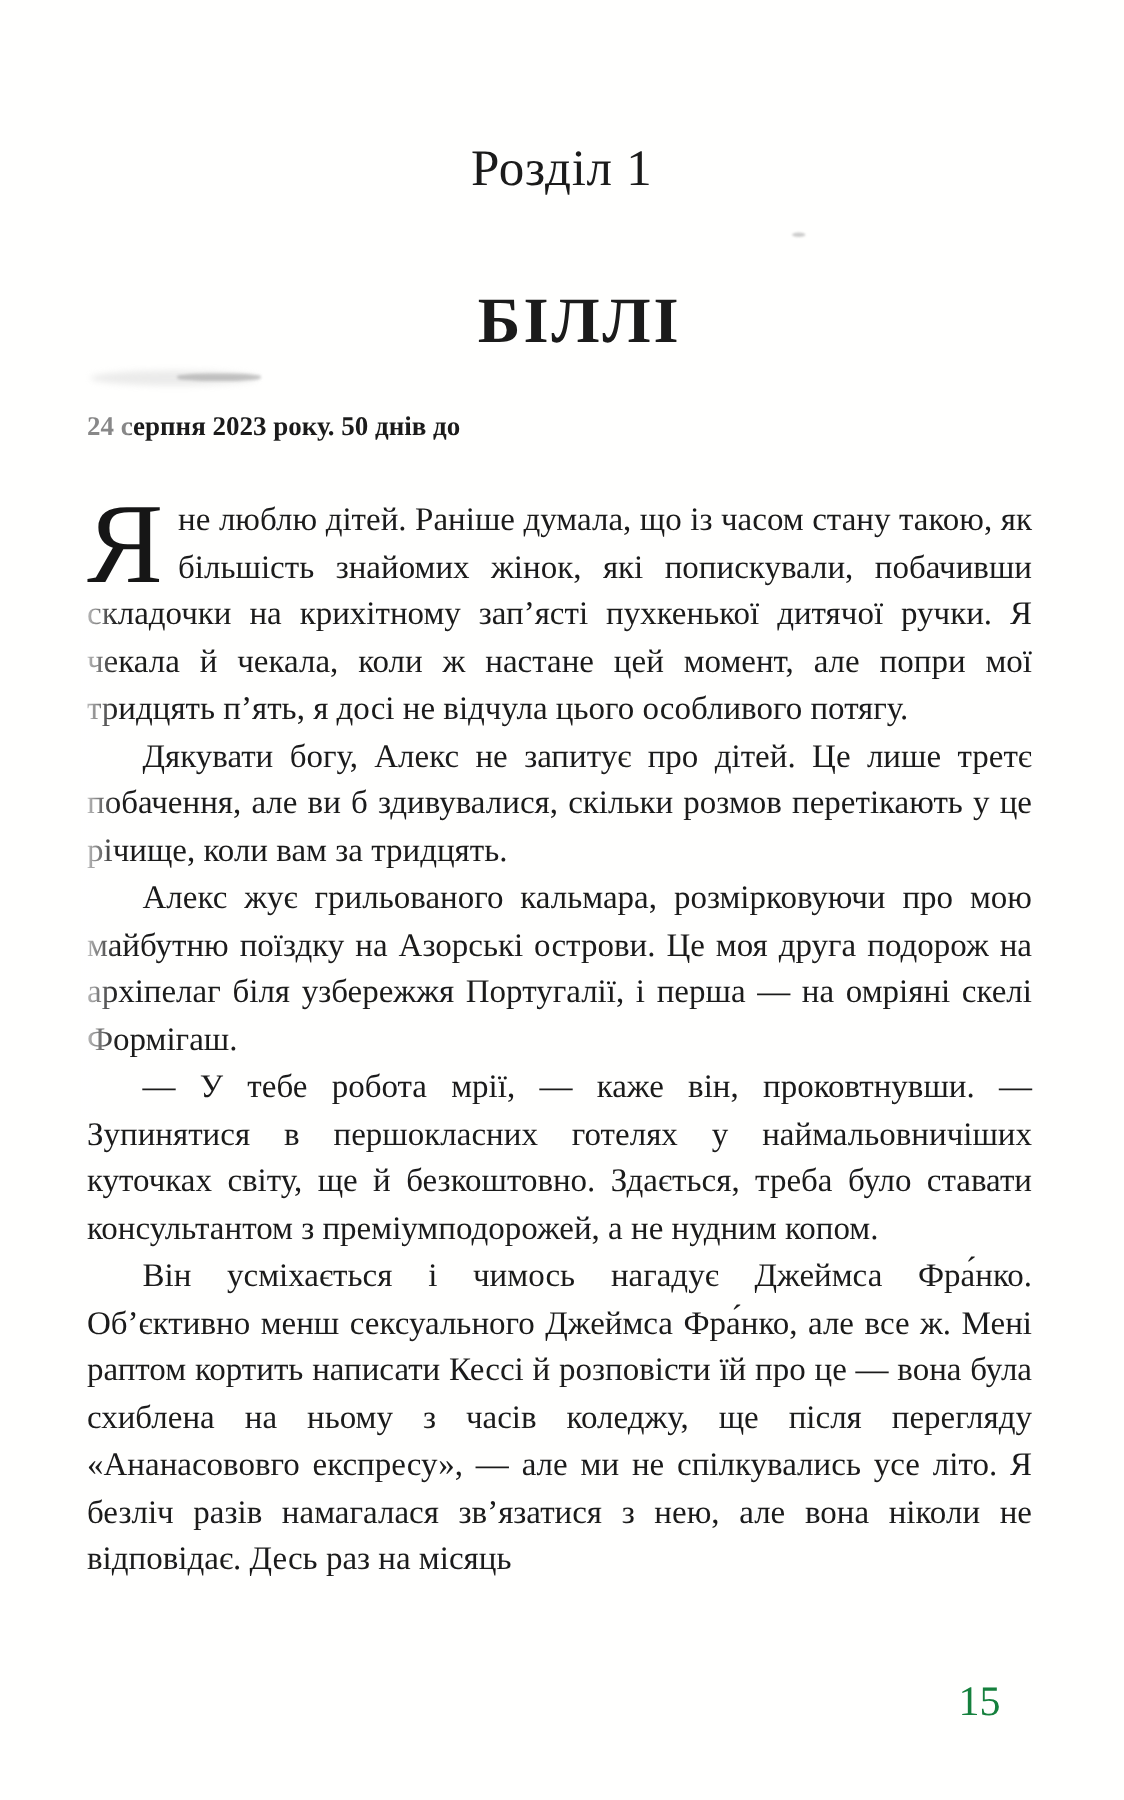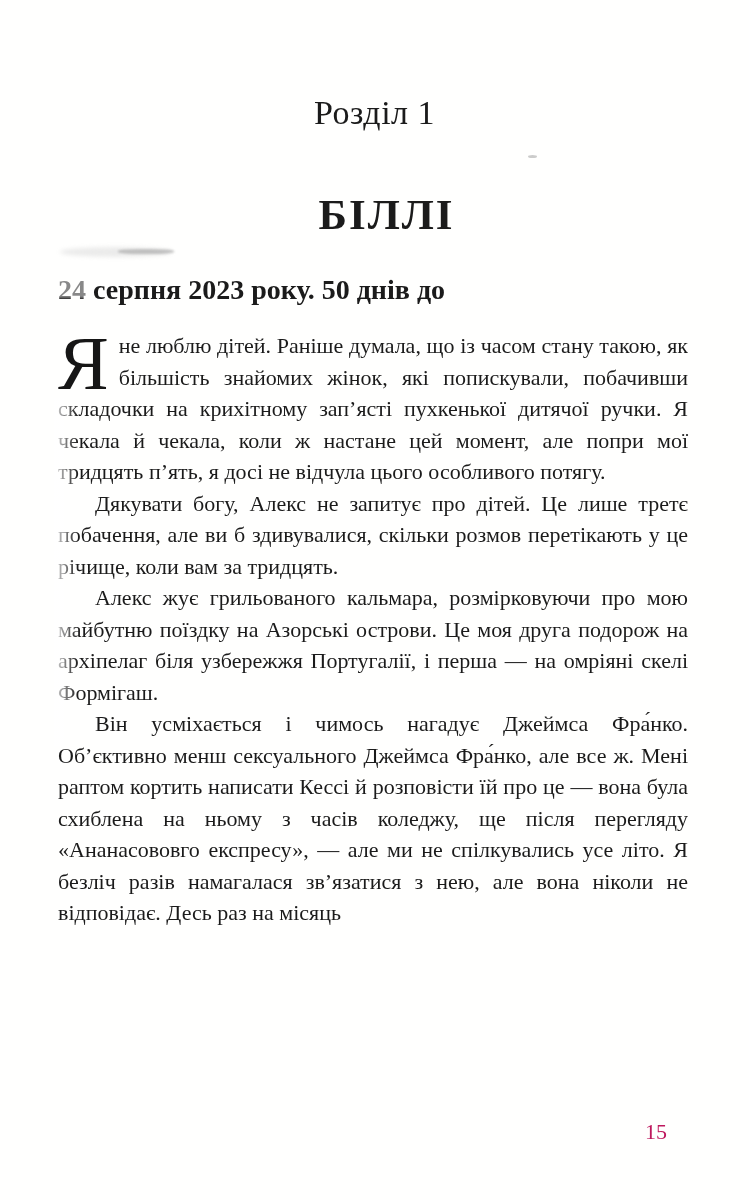--- a/index.html
+++ b/index.html
@@ -36,21 +36,21 @@
     text-align: center;
     font-size: 43px;
     font-weight: 700;
     letter-spacing: 2px;
   }
   .dateline {
     position: absolute;
     top: 274px;
     left: 58px;
     margin: 0;
-    font-size: 28px;
+    font-size: 18px;
     font-weight: 700;
   }
   .bodytext {
     position: absolute;
     top: 330px;
     left: 58px;
     width: 630px;
     font-size: 22px;
     line-height: 31.5px;
     text-align: justify;
@@ -66,22 +66,22 @@
     font-size: 76px;
     line-height: 60px;
     padding: 3px 10px 0 0;
     font-weight: 400;
     color: #161616;
   }
   .page-number {
     position: absolute;
     top: 1119px;
     right: 82px;
-    font-size: 22px;
-    color: #be185d;
+    font-size: 28px;
+    color: #15803d;
   }
   
   .smudge-streak {
     position: absolute;
     left: 60px;
     top: 247px;
     width: 112px;
     height: 10px;
     background: #c6c6c6;
     opacity: 0.35;
@@ -145,20 +145,21 @@
 
   <p class="dateline">24 серпня 2023 року. 50 днів до</p>
 
   <div class="bodytext">
     <p class="para"><span class="dropcap">Я</span><span>не люблю дітей. Раніше думала, що із часом стану такою, як більшість знайомих жінок, які попискува­ли, побачивши складочки на крихітному зап’ясті пухкень­кої дитячої ручки. Я чекала й чекала, коли ж настане цей момент, але попри мої тридцять п’ять, я досі не відчула цього особливого потягу.</span></p>
 
     <p class="para indent">Дякувати богу, Алекс не запитує про дітей. Це лише третє побачення, але ви б здивувалися, скільки розмов перетікають у це річище, коли вам за тридцять.</p>
 
     <p class="para indent">Алекс жує грильованого кальмара, розмірковуючи про мою майбутню поїздку на Азорські острови. Це моя друга подорож на архіпелаг біля узбережжя Португалії, і пер­ша — на омріяні скелі Формігаш.</p>
 
+    <p class="para indent">— У тебе робота мрії, — каже він, проковтнувши. — Зупинятися в першокласних готелях у наймальовничі­ших куточках світу, ще й безкоштовно. Здається, треба було ставати консультантом з преміумподорожей, а не нудним копом.</p>
 
     <p class="para indent">Він усміхається і чимось нагадує Джеймса Фра́нко. Об’єктивно менш сексуального Джеймса Фра́нко, але все ж. Мені раптом кортить написати Кессі й розповісти їй про це — вона була схиблена на ньому з часів коледжу, ще після перегляду «Ананасововго експресу», — але ми не спілкувались усе літо. Я безліч разів намагалася зв’язатися з нею, але вона ніколи не відповідає. Десь раз на місяць</p>
   </div>
 
   <div class="fade-dateline"></div>
   <div class="fade-left-strip"></div>
 
   <div class="page-number">15</div>
 
 </div>

